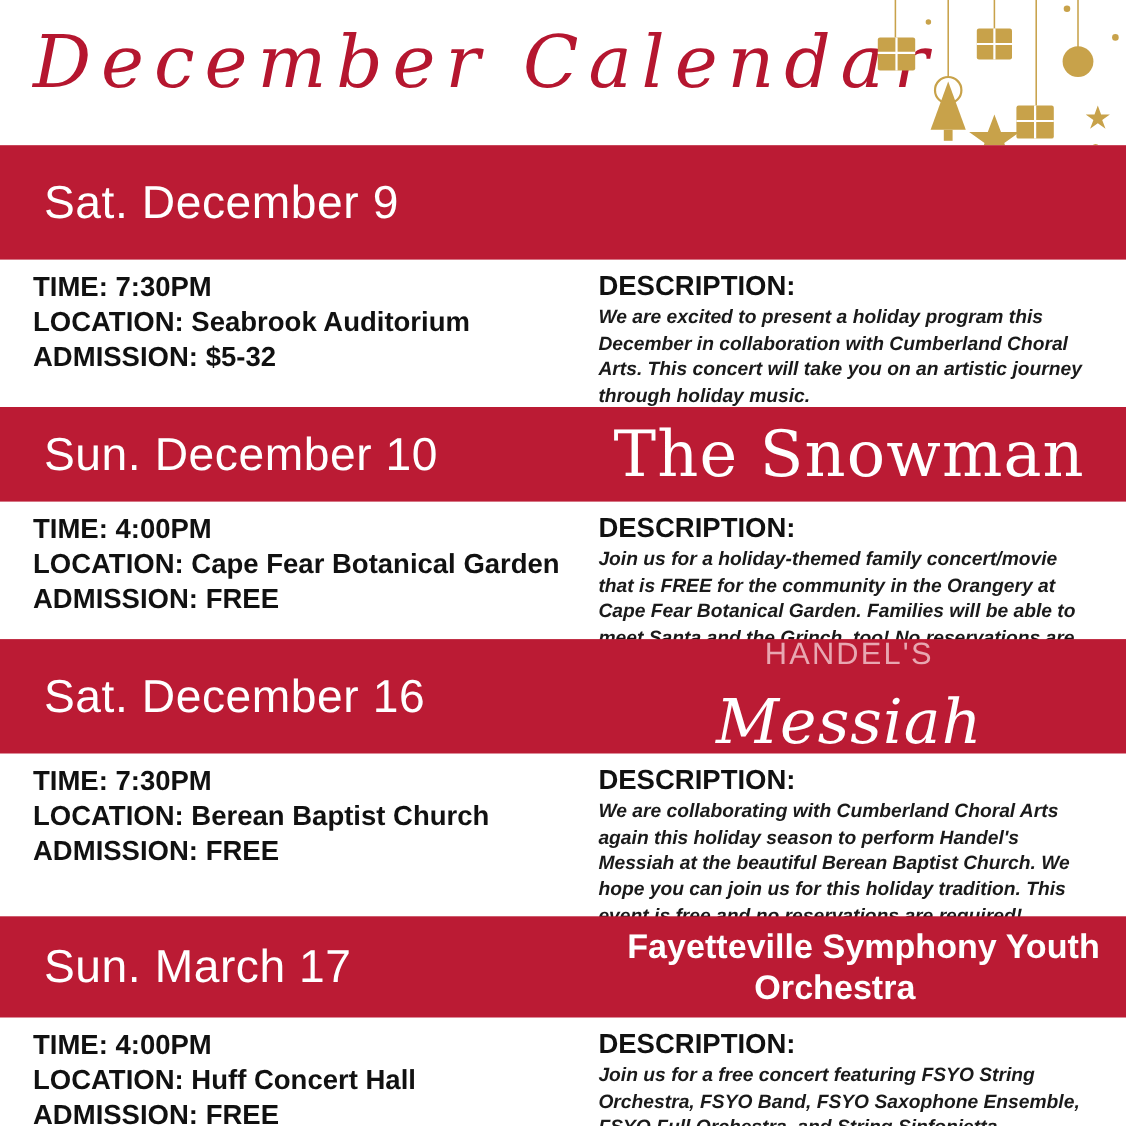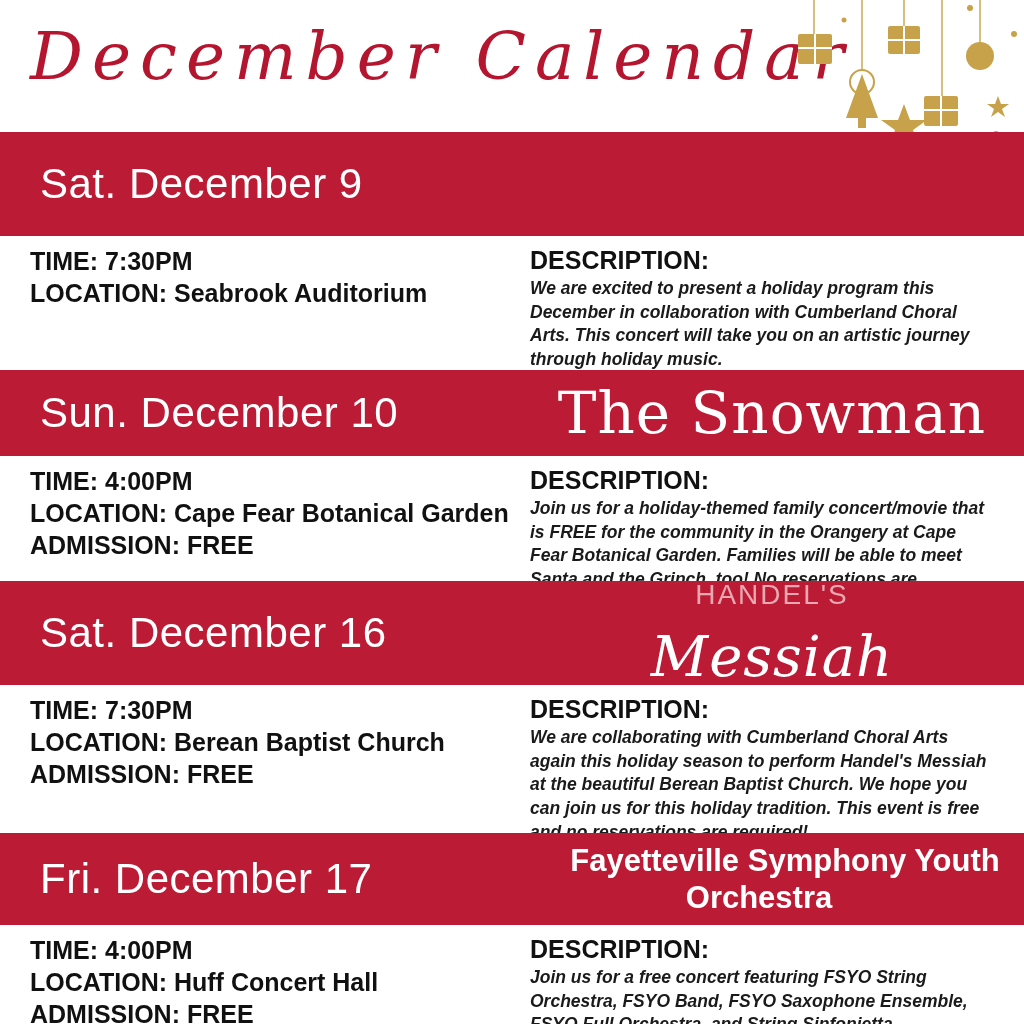--- a/index.html
+++ b/index.html
@@ -74,20 +74,21 @@
     text-align: center;
     position: relative;
     color: #ffffff;
   }
 
   .details {
     display: flex;
     background: #ffffff;
     color: #111111;
     box-sizing: border-box;
+    gap: 14px;
   }
   .details .left {
     width: 520px;
     box-sizing: border-box;
     padding: 10px 0 10px 30px;
   }
   .details .right {
     flex: 1;
     box-sizing: border-box;
     padding: 10px 28px 10px 10px;
@@ -216,20 +217,21 @@
     </div>
   </div>
 
   <div class="band band-1">
     <div class="date">Sat. December 9</div>
   </div>
   <div class="details det-1">
     <div class="left">
       <div class="line">TIME: 7:30PM</div>
       <div class="line">LOCATION: Seabrook Auditorium</div>
+      <div class="line">ADMISSION: $5-32</div>
     </div>
     <div class="right">
       <div class="desc-label">DESCRIPTION:</div>
       <div class="desc-text">We are excited to present a holiday program this December in collaboration with Cumberland Choral Arts. This concert will take you on an artistic journey through holiday music.</div>
     </div>
   </div>
 
   <div class="band band-2">
     <div class="date">Sun. December 10</div>
     <div class="title-area">
@@ -261,21 +263,21 @@
       <div class="line">LOCATION: Berean Baptist Church</div>
       <div class="line">ADMISSION: FREE</div>
     </div>
     <div class="right">
       <div class="desc-label">DESCRIPTION:</div>
       <div class="desc-text">We are collaborating with Cumberland Choral Arts again this holiday season to perform Handel's Messiah at the beautiful Berean Baptist Church. We hope you can join us for this holiday tradition. This event is free and no reservations are required!</div>
     </div>
   </div>
 
   <div class="band band-4">
-    <div class="date">Fri. December 17</div>
+    <div class="date">Sun. March 17</div>
     <div class="title-area">
       <span class="t-fsyo">Fayetteville Symphony Youth Orchestra</span>
     </div>
   </div>
   <div class="details det-4">
     <div class="left">
       <div class="line">TIME: 4:00PM</div>
       <div class="line">LOCATION: Huff Concert Hall</div>
       <div class="line">ADMISSION: FREE</div>
     </div>

